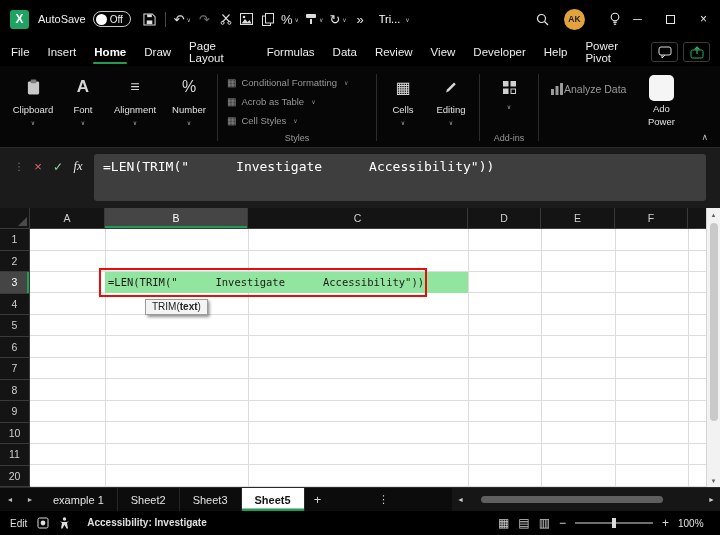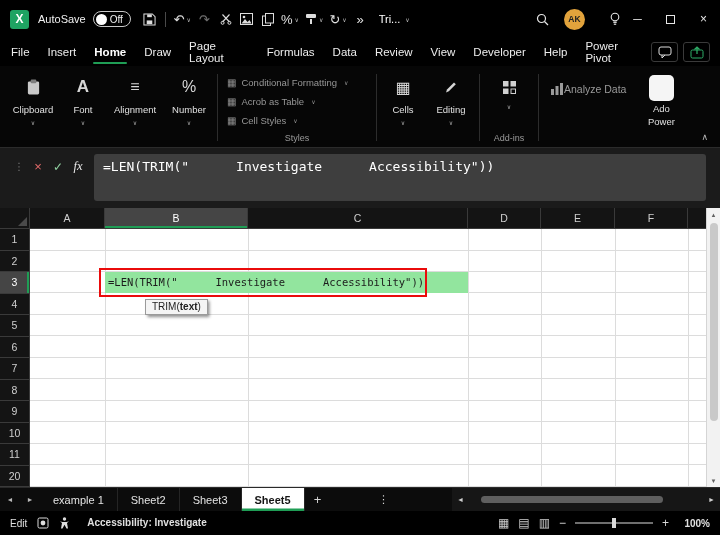--- a/index.html
+++ b/index.html
@@ -110,21 +110,21 @@
 
 
 .statusbar {height:24px; background:#000; display:flex; align-items:center; padding:0 10px; gap:10px; font-size:10px; color:#e0e0e0;}
 .acc-wrap {display:flex; align-items:flex-start; gap:17px;}
 .sb-bold {font-weight:bold;}
 .sb-right {margin-left:auto; display:flex; align-items:center; gap:9px;}
 .view-ic {font-size:12px; color:#cfcfcf;}
 .zoom-btn {font-size:12px; color:#d9d9d9;}
 .zoom-track {width:78px; height:2px; background:#6f6f6f; position:relative;}
 .zoom-thumb {position:absolute; left:50%; top:-4px; width:4px; height:10px; background:#d9d9d9; transform:translateX(-50%);}
-.zoom-label {width:32px; text-align:right;font-weight:bold;}
+.zoom-label {width:32px; text-align:left;}
 </style>
 </head>
 <body>
 
 <div class="titlebar">
   <div class="logo">X</div>
   <span class="autosave-label">AutoSave</span>
   <div class="toggle">
     <div class="knob"></div>
     <span class="toggle-state">Off</span>

